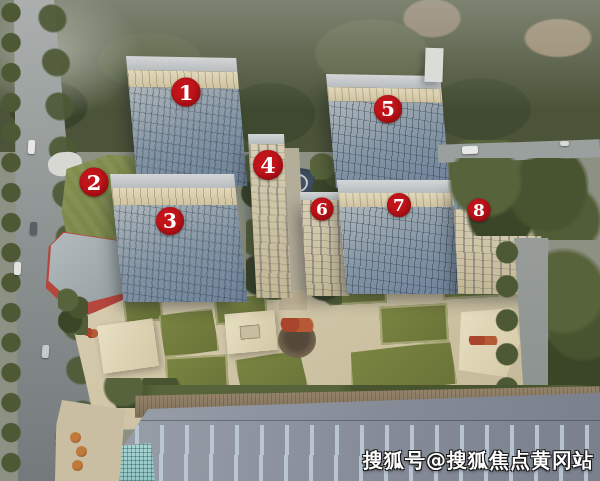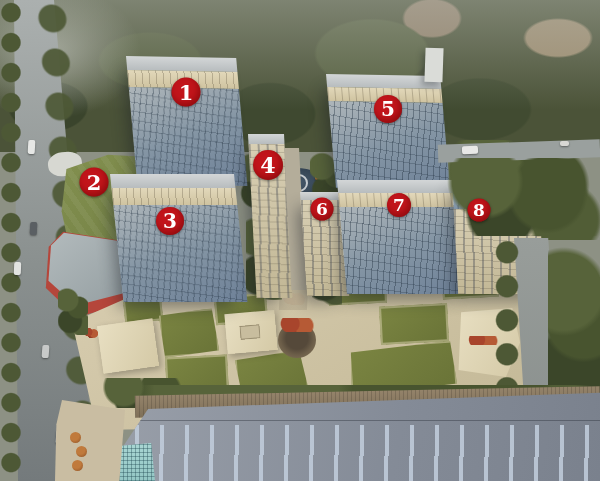--- a/index.html
+++ b/index.html
@@ -229,13 +229,14 @@
       <div class="marker" style="left: 186px; top: 92px; width: 29px; height: 29px; font-size: 21px; background: rgb(194, 21, 27); color: rgb(255, 255, 255);">1</div>
       <div class="marker" style="left: 94px; top: 182px; width: 29px; height: 29px; font-size: 21px; background: rgb(194, 21, 27); color: rgb(255, 255, 255);">2</div>
       <div class="marker" style="left: 170px; top: 221px; width: 28px; height: 28px; font-size: 20px; background: rgb(194, 21, 27); color: rgb(255, 255, 255);">3</div>
       <div class="marker" style="left: 268px; top: 165px; width: 30px; height: 30px; font-size: 22px; background: rgb(194, 21, 27); color: rgb(255, 255, 255);">4</div>
       <div class="marker" style="left: 388px; top: 109px; width: 28px; height: 28px; font-size: 20px; background: rgb(194, 21, 27); color: rgb(255, 255, 255);">5</div>
       <div class="marker" style="left: 322px; top: 209px; width: 23px; height: 23px; font-size: 17px; background: rgb(194, 21, 27); color: rgb(255, 255, 255);">6</div>
       <div class="marker" style="left: 399px; top: 205px; width: 24px; height: 24px; font-size: 17px; background: rgb(194, 21, 27); color: rgb(255, 255, 255);">7</div>
       <div class="marker" style="left: 479px; top: 210px; width: 23px; height: 23px; font-size: 17px; background: rgb(194, 21, 27); color: rgb(255, 255, 255);">8</div>
     </div>
 
+  <div class="watermark" style="color: rgb(255, 255, 255); text-shadow: rgb(25, 25, 25) -1px -1px 0px, rgb(25, 25, 25) 1px -1px 0px, rgb(25, 25, 25) -1px 1px 0px, rgb(25, 25, 25) 1px 1px 0px, rgba(0, 0, 0, 0.5) 0px 2px 3px;">搜狐号@搜狐焦点黄冈站</div>
 </div>
 
 </body></html>

